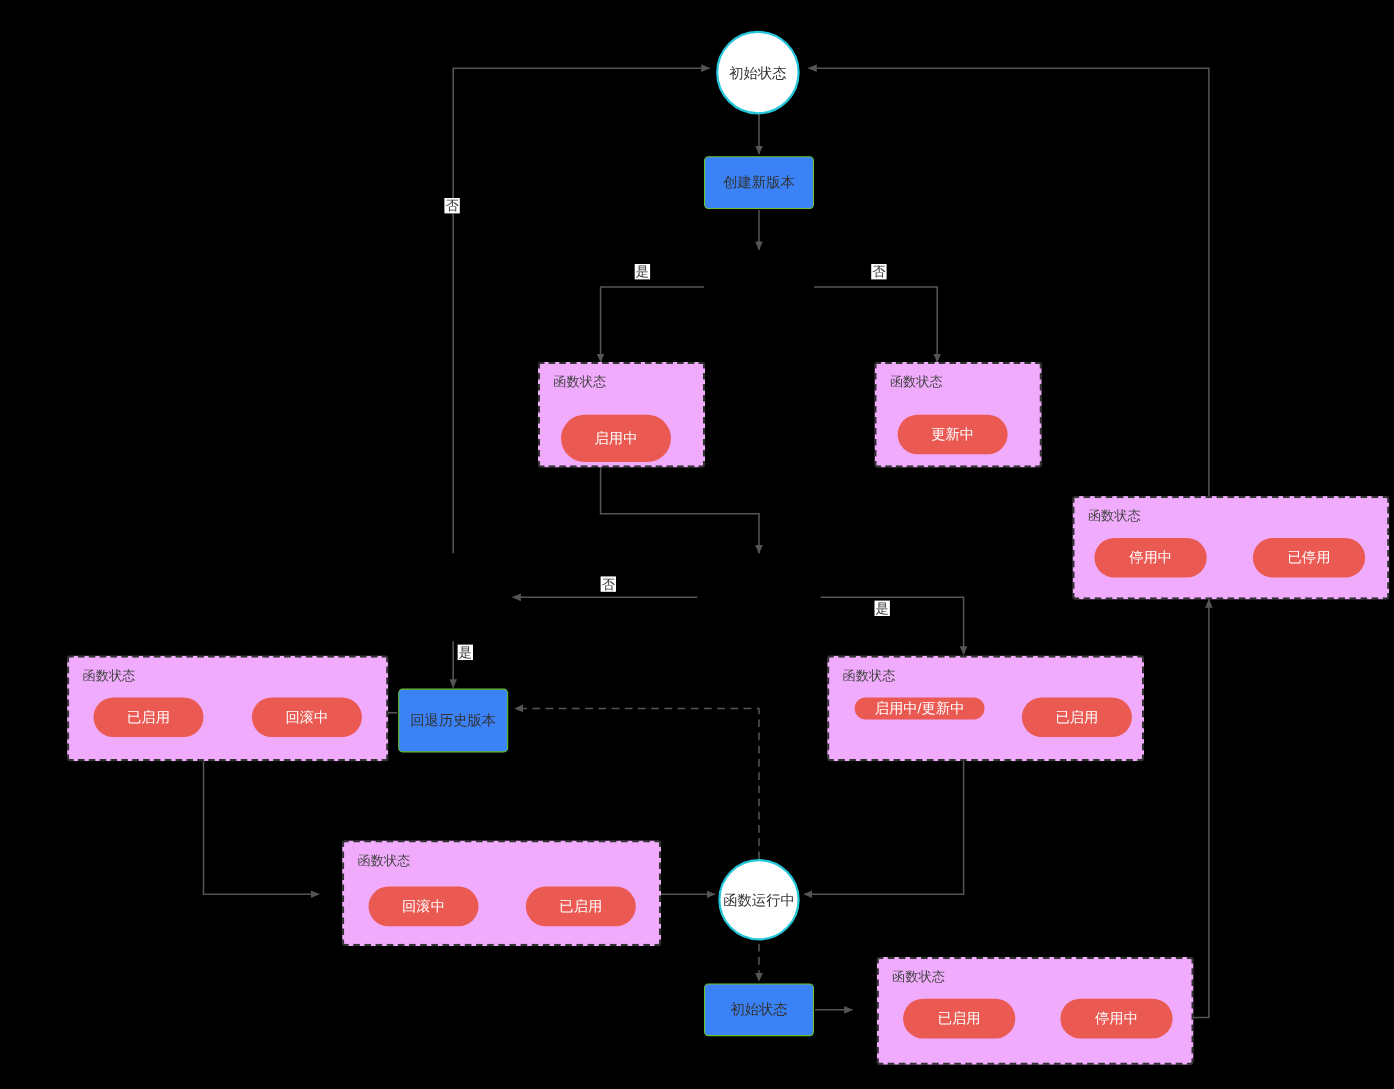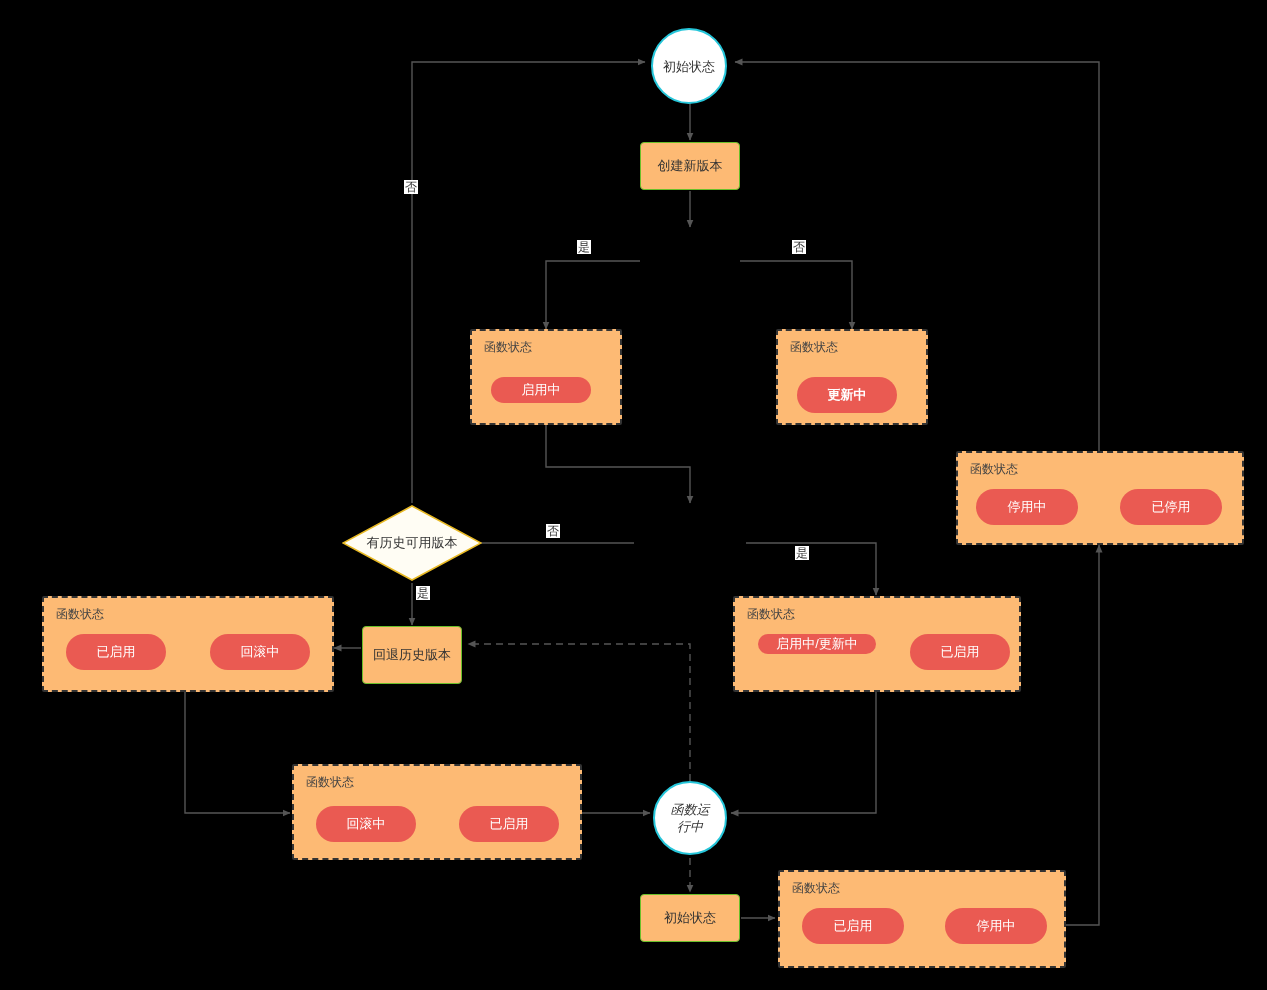--- a/index.html
+++ b/index.html
@@ -6,29 +6,29 @@
   html,body{margin:0;padding:0;background:#000;}
   #stage{position:relative;width:1267px;height:990px;background:#000;
          font-family:"Liberation Sans","DejaVu Sans",sans-serif;}
   #edges{position:absolute;left:0;top:0;width:1267px;height:990px;}
   .node{position:absolute;box-sizing:border-box;display:flex;align-items:center;
         justify-content:center;text-align:center;color:#333;}
   
   .circle{border:2px solid #26c6da;background:#fff;border-radius:50%;
           font-size:13px;line-height:17px;}
   
-  .process{border:1.5px solid #6abf2a;background:#fdba74;border-radius:4px;font-size:13px;}
+  .process{border:1.5px solid #6abf2a;background:#3b82f6;border-radius:4px;font-size:13px;}
   .diamond-wrap{position:absolute;}
   .diamond-wrap svg{position:absolute;left:0;top:0;}
   .diamond-label{position:absolute;left:0;top:0;width:100%;height:100%;
         display:flex;align-items:center;justify-content:center;font-size:13px;color:#333;
         white-space:nowrap;}
   
   .group{position:absolute;box-sizing:border-box;border:2px dashed #333;
-         background:#fdba74;border-radius:2px;}
+         background:#f0abfc;border-radius:2px;margin-left:19px;}
   .group-title{position:absolute;left:12px;top:8px;font-size:12px;color:#444;
         font-family:"Liberation Sans","DejaVu Sans",sans-serif;}
   .pill{position:absolute;box-sizing:border-box;background:#ea5a52;color:#fff;
         border-radius:22px;display:flex;align-items:center;justify-content:center;
         font-size:13px;white-space:nowrap;}
   
   .elabel{position:absolute;background:#fff;color:#333;font-size:12px;
         line-height:14px;padding:0 1px;white-space:nowrap;}
 </style>
 </head>
@@ -104,26 +104,26 @@
       <path d="M417,821 L457,821"></path>
 
       <path d="M903,924 L943,924"></path>
 
       <path d="M1044,924 L1064,924 L1064,886 L993,886 L993,904"></path>
     </g>
   </svg>
 
   <div class="group" style="left:470px;top:329px;width:152px;height:96px;">
     <div class="group-title">函数状态</div>
-    <div class="pill" style="left:19px;top:46px;width:100px;height:26px;">启用中</div>
+    <div class="pill" style="left:19px;top:46px;width:100px;height:43px;">启用中</div>
   </div>
 
   <div class="group" style="left:776px;top:329px;width:152px;height:96px;">
     <div class="group-title">函数状态</div>
-    <div class="pill" style="left:19px;top:46px;width:100px;height:36px;font-weight:bold;">更新中</div>
+    <div class="pill" style="left:19px;top:46px;width:100px;height:36px;">更新中</div>
   </div>
 
   <div class="group" style="left:956px;top:451px;width:288px;height:94px;">
     <div class="group-title">函数状态</div>
     <div class="pill" style="left:18px;top:36px;width:102px;height:36px;">停用中</div>
     <div class="pill" style="left:162px;top:36px;width:102px;height:36px;">已停用</div>
   </div>
 
   <div class="group" style="left:42px;top:596px;width:292px;height:96px;">
     <div class="group-title">函数状态</div>
@@ -148,30 +148,24 @@
     <div class="pill" style="left:22px;top:36px;width:102px;height:36px;">已启用</div>
     <div class="pill" style="left:165px;top:36px;width:102px;height:36px;">停用中</div>
   </div>
 
   <div class="node circle" style="left:651px;top:28px;width:76px;height:76px;">初始状态</div>
 
   <div class="node process" style="left:640px;top:142px;width:100px;height:48px;">创建新版本</div>
 
 
 
-  <div class="diamond-wrap" style="left:342px;top:505px;width:140px;height:76px;">
-    <svg width="140" height="76" xmlns="http://www.w3.org/2000/svg">
-      <polygon points="70,1 139,38 70,75 1,38" fill="#fffdf4" stroke="#e8b923" stroke-width="1.6"></polygon>
-    </svg>
-    <div class="diamond-label">有历史可用版本</div>
-  </div>
 
   <div class="node process" style="left:362px;top:626px;width:100px;height:58px;">回退历史版本</div>
 
-  <div class="node circle" style="left:653px;top:781px;width:74px;height:74px;flex-direction:column;font-style:italic;">
+  <div class="node circle" style="left:653px;top:781px;width:74px;height:74px;flex-direction:row;">
     <span>函数运</span>
     <span>行中</span>
   </div>
 
   <div class="node process" style="left:640px;top:894px;width:100px;height:48px;">初始状态</div>
 
   <div class="elabel" style="left:577px;top:240px;">是</div>
   <div class="elabel" style="left:792px;top:240px;">否</div>
   <div class="elabel" style="left:546px;top:524px;">否</div>
   <div class="elabel" style="left:795px;top:546px;">是</div>

